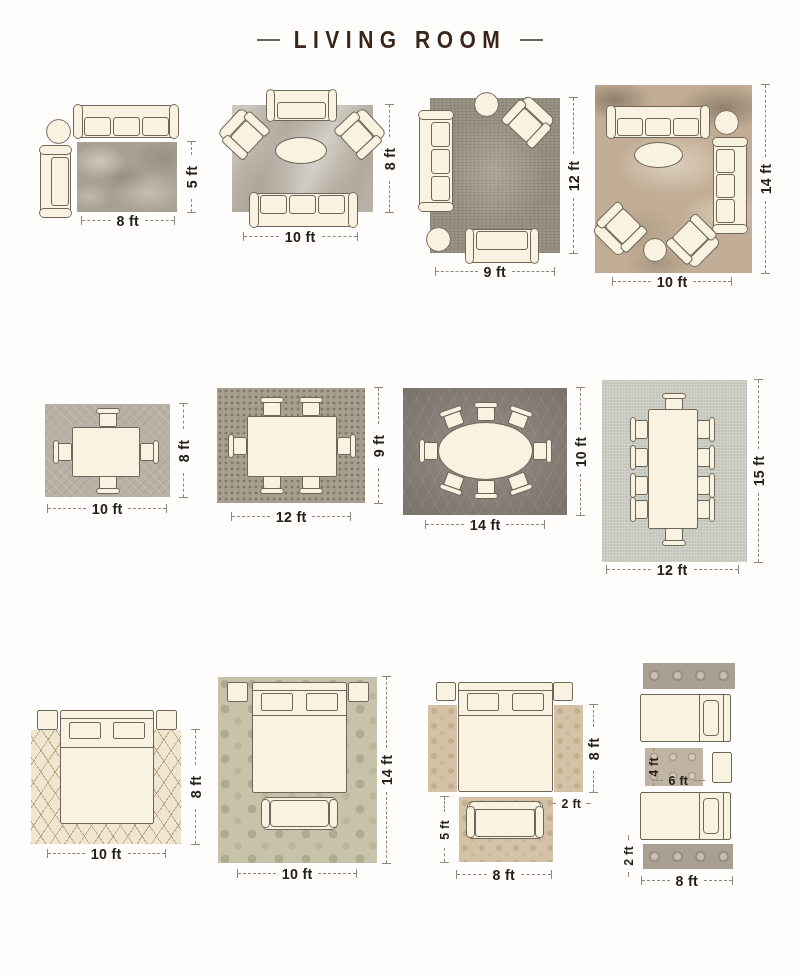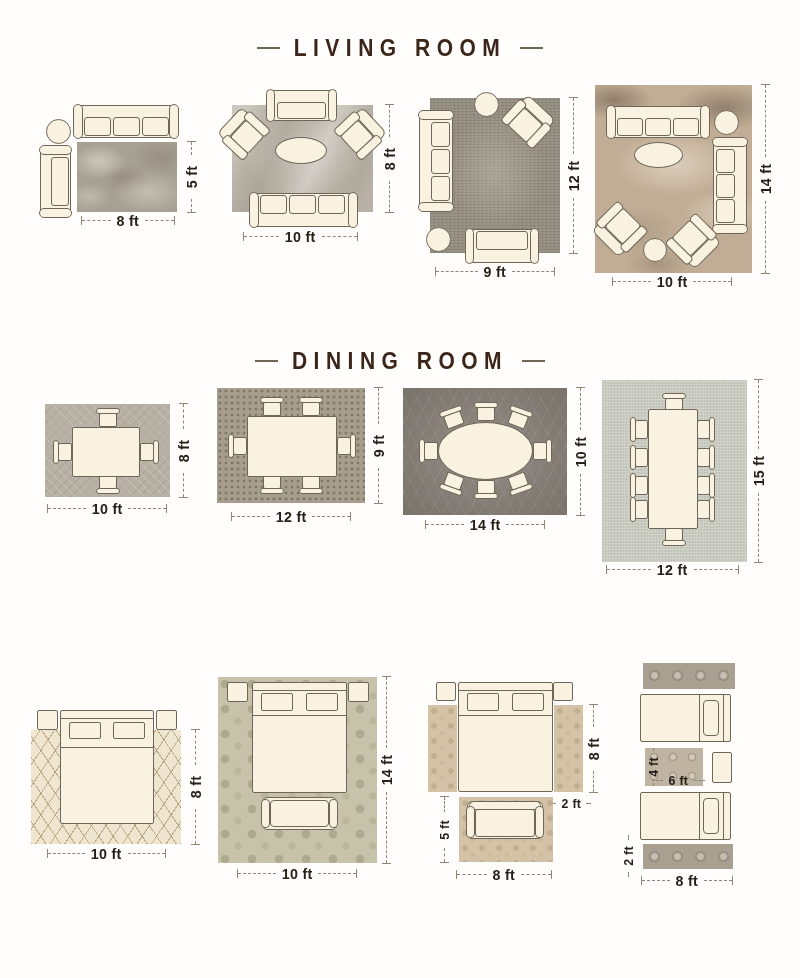--- a/index.html
+++ b/index.html
@@ -92,21 +92,21 @@
   .vlabel .rot{position:absolute;left:50%;top:50%;
       transform:translate(-50%,-50%) rotate(-90deg) scaleX(.95);
       font-weight:bold;font-size:15px;color:#262019;white-space:nowrap;line-height:1;letter-spacing:.3px;}
   .vlabel.sm .rot{font-size:13px;}
 </style>
 </head>
 <body>
 
 <div class="canvas">
 
-  <div class="sec-title" style="top:36px">
+  <div class="sec-title" style="top:28px">
     <span class="tdash"></span>
     <span class="txt">LIVING ROOM</span>
     <span class="tdash"></span>
   </div>
 
   <div class="layer">
     <div class="rug rug-l1" style="left:77px;top:142px;width:100px;height:70px"></div>
     <div class="group" style="left:74px;top:105px;width:104px;height:33px">
       <div class="fz" style="inset:0;border-radius:6px"></div>
       <div class="fz" style="left:-1px;top:-1px;bottom:-1px;width:10px;border-radius:5px"></div>
@@ -257,25 +257,20 @@
         </span>
       <span class="dash"></span>
     </div>
     <div class="hdim" style="left:613px;top:273px;width:118px">
       <span class="dash"></span>
       <span class="dlabel">10 ft</span>
       <span class="dash"></span>
     </div>
   </div>
 
-  <div class="sec-title" style="top:349px">
-    <span class="tdash"></span>
-    <span class="txt">DINING ROOM</span>
-    <span class="tdash"></span>
-  </div>
 
   <div class="layer">
     <div class="rug rug-d1" style="left:45px;top:404px;width:125px;height:93px"></div>
     <div class="group" style="left:98px;top:408px;width:20px;height:19px">
       <div class="fz" style="left:1px;right:1px;top:5px;bottom:0;border-radius:2px"></div>
       <div class="fz" style="left:-2px;right:-2px;top:0;height:6px;border-radius:3px"></div>
     </div>
     <div class="group" style="left:98px;top:475px;width:20px;height:19px">
       <div class="fz" style="left:1px;right:1px;top:0;bottom:5px;border-radius:2px"></div>
       <div class="fz" style="left:-2px;right:-2px;bottom:0;height:6px;border-radius:3px"></div>

